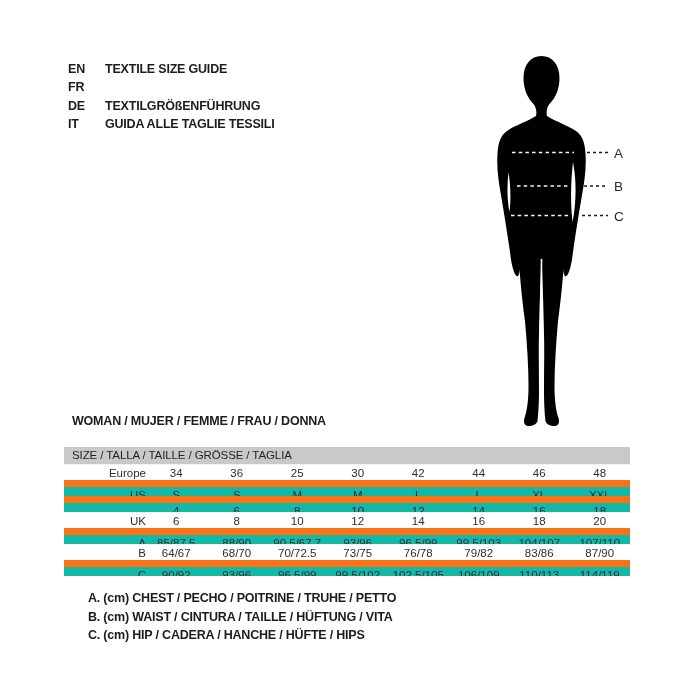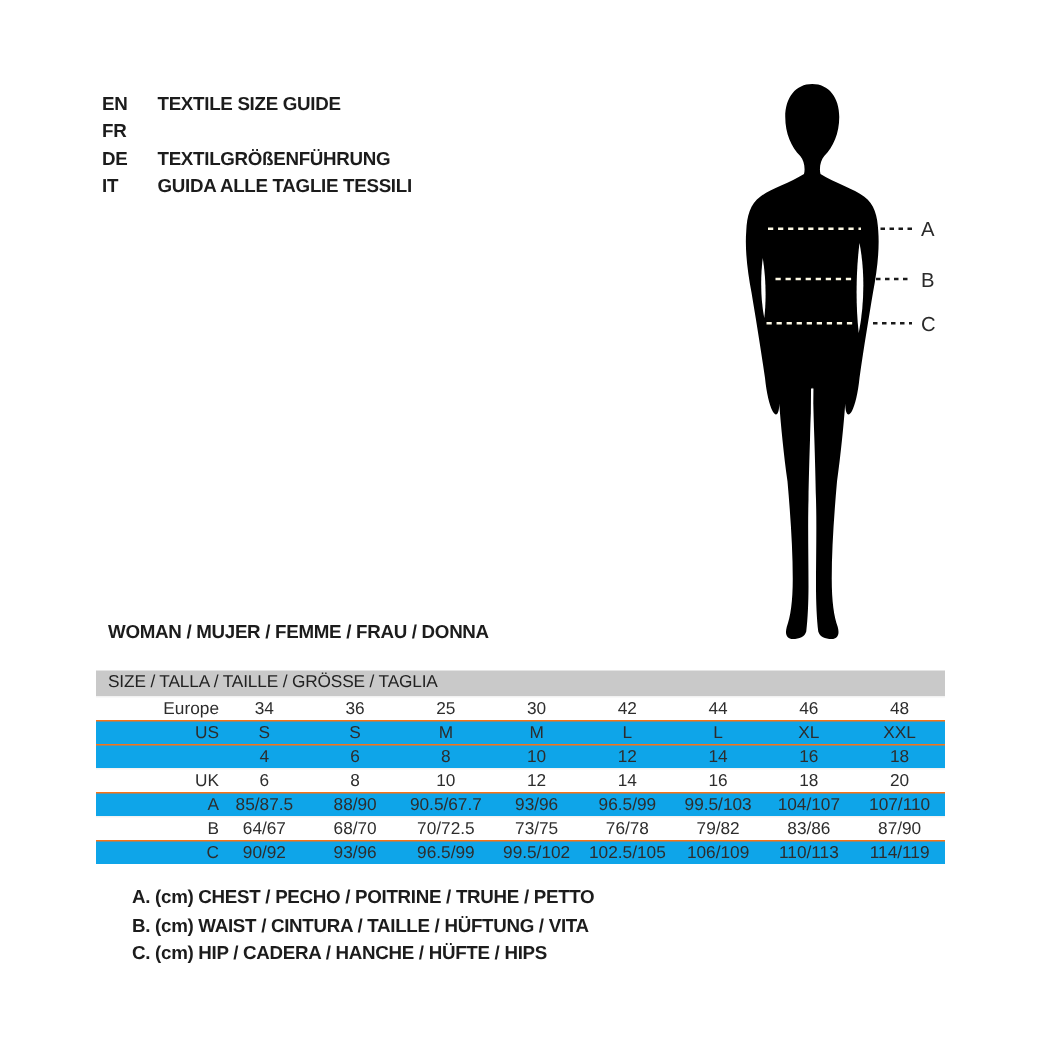--- a/index.html
+++ b/index.html
@@ -75,21 +75,21 @@
   }
   .trow {
     display: grid;
     grid-template-columns: 82px repeat(8, 1fr);
     height: 16px;
     line-height: 16px;
     background: #ffffff;
     border-top: 1px solid rgba(0,0,0,0.05);
     box-sizing: border-box;
   }
-  .trow.shaded { background: #0ea5e9; border-top: 1px solid #f97316; }
+  .trow.shaded { background: #14b8a6; border-top: 7px solid #f97316; }
   .tcell { text-align: center; overflow: hidden; white-space: nowrap; }
   .tcell.label { text-align: right; padding-left: 8px; }
   
   .legend-block {
     position: absolute;
     left: 88px;
     top: 589px;
   }
   .legend-line {
     line-height: 18.7px;

